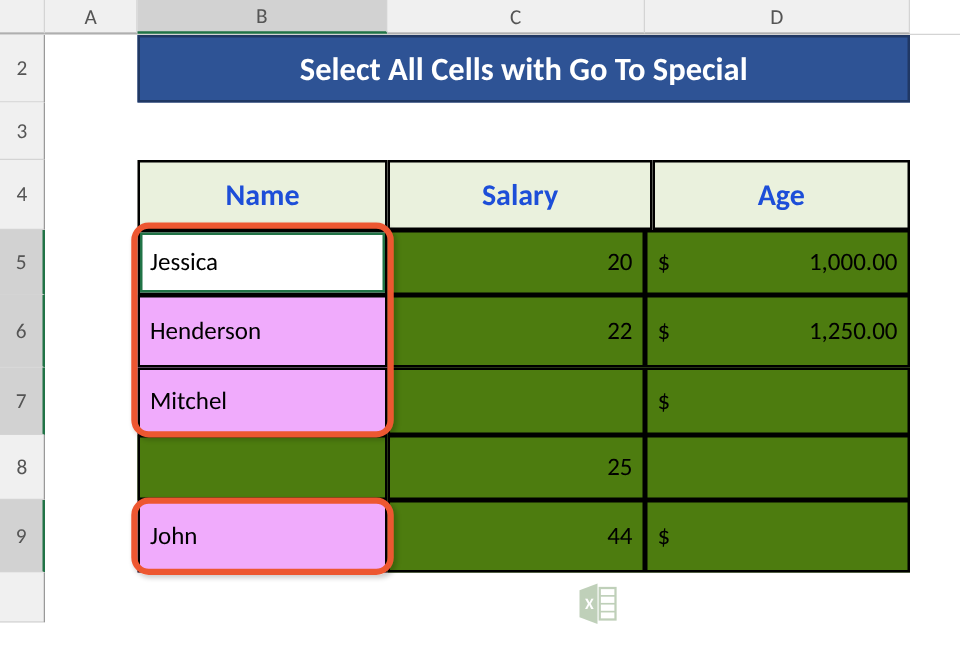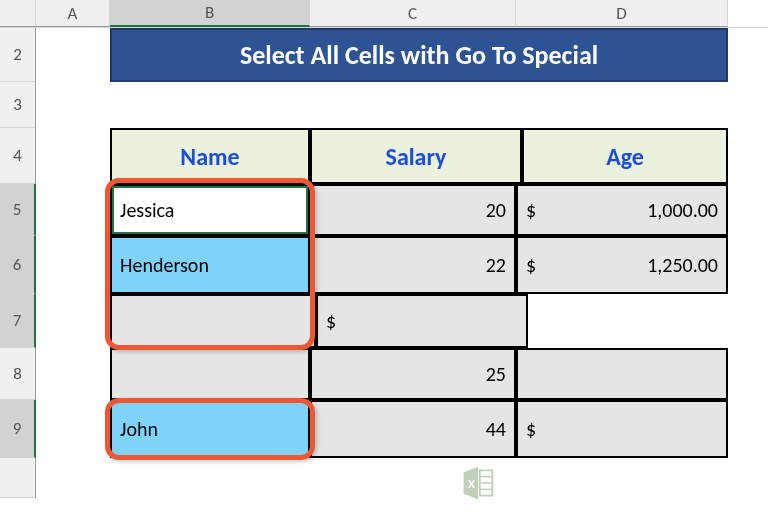--- a/index.html
+++ b/index.html
@@ -27,23 +27,23 @@
 .r5 { height: 52px; }
 .r6 { height: 58px; }
 .r7 { height: 54px; }
 .r8 { height: 52px; }
 .r9 { height: 58px; }
 .r10 { height: 40px; }
 
 .title-merge { width: 618px; background: #2e5395; color: #fff; font-weight: bold; font-size: 26px; justify-content: center; border: 2px solid #203864; }
 
 .th { background: #eaf1dd; color: #1d4ed8; font-weight: bold; font-size: 24px; justify-content: center; border: 2px solid #000; }
-.td { border: 2px solid #000; background: #e5e5e5; font-size: 20px; }
+.td { border: 2px solid #000; background: #4d7c0f; font-size: 20px; }
 .td.right { justify-content: flex-end; }
-.td.sel { background: #7dd3fc; }
+.td.sel { background: #f0abfc; }
 .td.active { background: #fff; outline: 2px solid #217346; outline-offset: -4px; }
 .sal { display: flex; width: 100%; justify-content: space-between; }
 
 .hl { position: absolute; border: 5px solid #ed5731; border-radius: 14px; pointer-events: none; box-shadow: 2px 2px 4px rgba(0,0,0,0.2); }
 .hl1 { left: 105px; top: 178px; width: 210px; height: 172px; }
 .hl2 { left: 105px; top: 398px; width: 210px; height: 62px; }
 
 .watermark { position: absolute; left: 460px; top: 465px; display: flex; align-items: center; gap: 8px; opacity: 0.35; }
 .wm-icon { width: 36px; height: 36px; }
 .wm-text { font-size: 22px; color: #4a7a3a; font-weight: 400; letter-spacing: 0.5px; }
@@ -105,20 +105,21 @@
         <span class="sal">
           <span>$</span>
           <span>1,250.00</span>
         </span>
       </div>
   </div>
 
   <div class="row r7">
     <div class="row-h r7 sel">7</div>
     <div class="cell col-A r7"></div>
+    <div class="cell td sel col-B r7">Mitchel</div>
     <div class="cell td right col-C r7"></div>
     <div class="cell td col-D r7">
         <span class="sal">
           <span>$</span>
         </span>
       </div>
   </div>
 
   <div class="row r8">
     <div class="row-h r8">8</div>

